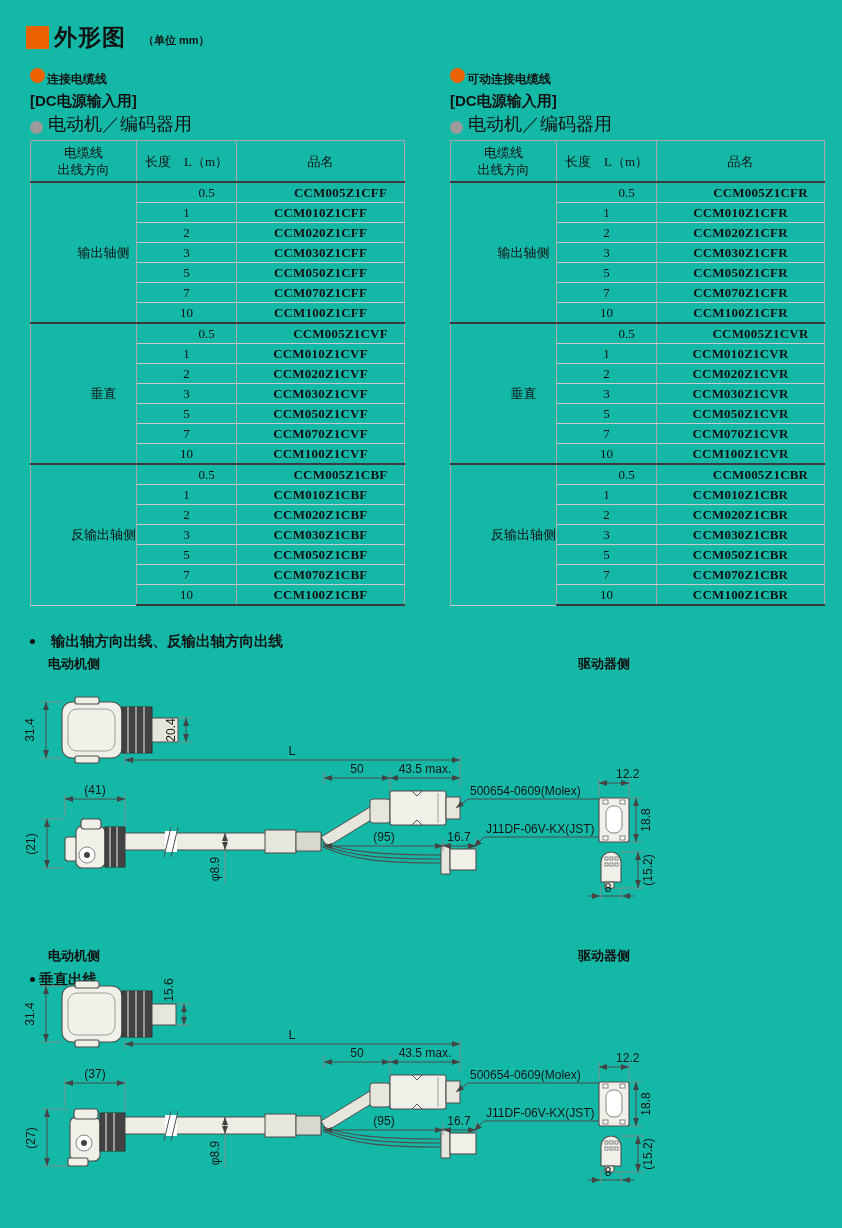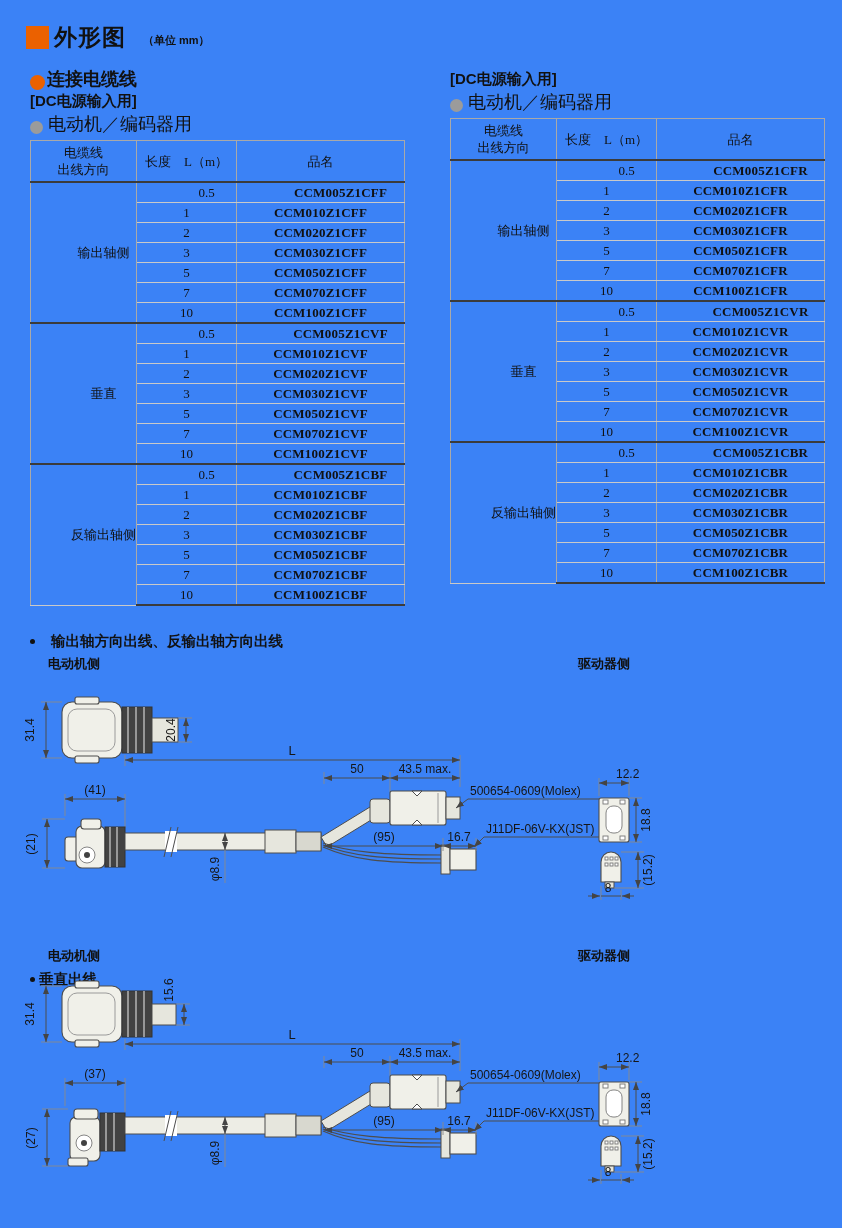--- a/index.html
+++ b/index.html
@@ -1,26 +1,26 @@
 <!DOCTYPE html>
 <html><head>
 <meta charset="utf-8">
 <style>
   html,body{margin:0;padding:0;background:#fff;}
-  .page{position:relative;width:842px;height:1228px;background:#3b82f6;overflow:hidden;
+  .page{position:relative;width:842px;height:1228px;background:#14b8a6;overflow:hidden;
         font-family:"Liberation Sans","DejaVu Sans",sans-serif;color:#111;}
   
   .title-row{position:absolute;top:22px;left:26px;display:flex;align-items:center;}
   .sq{width:23px;height:23px;background:#eb6100;display:inline-block;margin-right:5px;}
   .page-title{font-size:23px;font-weight:bold;margin:0;letter-spacing:1px;}
   .unit{font-size:11px;font-weight:bold;margin-left:17px;margin-top:6px;}
   
   .tables-row{position:absolute;top:68px;left:30px;width:794px;display:flex;gap:46px;}
   .table-col{width:374px;}
-  .col-h1{font-size:18px;font-weight:bold;display:flex;align-items:flex-end;line-height:22px;}
+  .col-h1{font-size:12px;font-weight:bold;display:flex;align-items:flex-start;line-height:22px;}
   .dot{display:inline-block;border-radius:50%;}
   .dot-orange{width:15px;height:15px;background:#eb6100;margin-right:2px;}
   .dot-gray{width:13px;height:13px;background:#9b9b9b;margin-right:5px;}
   .col-h2{font-size:15px;font-weight:bold;line-height:20px;margin-top:1px;}
   .col-h3{font-size:18px;display:flex;align-items:flex-end;line-height:20px;margin:3px 0 6px;}
   table.cable-table{border-collapse:collapse;width:374px;table-layout:fixed;font-size:13px;font-family:Liberation Serif, serif;}
   .cable-table col.c1{width:106px;}.cable-table col.c2{width:100px;}.cable-table col.c3{width:168px;}
   .cable-table th{font-weight:normal;border:1px solid #a9a9a9;border-bottom:2px solid #3b3b3b;
                   height:40px;line-height:17px;text-align:center;padding:0;}
   .cable-table td{border-left:1px solid #a9a9a9;border-right:1px solid #a9a9a9;
@@ -169,20 +169,24 @@
             </tr>
             <tr>
               <td class="len">10</td>
               <td class="pn">CCM100Z1CBF</td>
             </tr>
           </tbody>
       </table>
     </section>
 
     <section class="table-col">
+      <div class="col-h1">
+        <span class="dot dot-orange"></span>
+        <span>可动连接电缆线</span>
+      </div>
       <div class="col-h2">[DC电源输入用]</div>
       <div class="col-h3">
         <span class="dot dot-gray"></span>
         <span>电动机／编码器用</span>
       </div>
       <table class="cable-table">
         <colgroup>
             <col class="c1">
             <col class="c2">
             <col class="c3">

